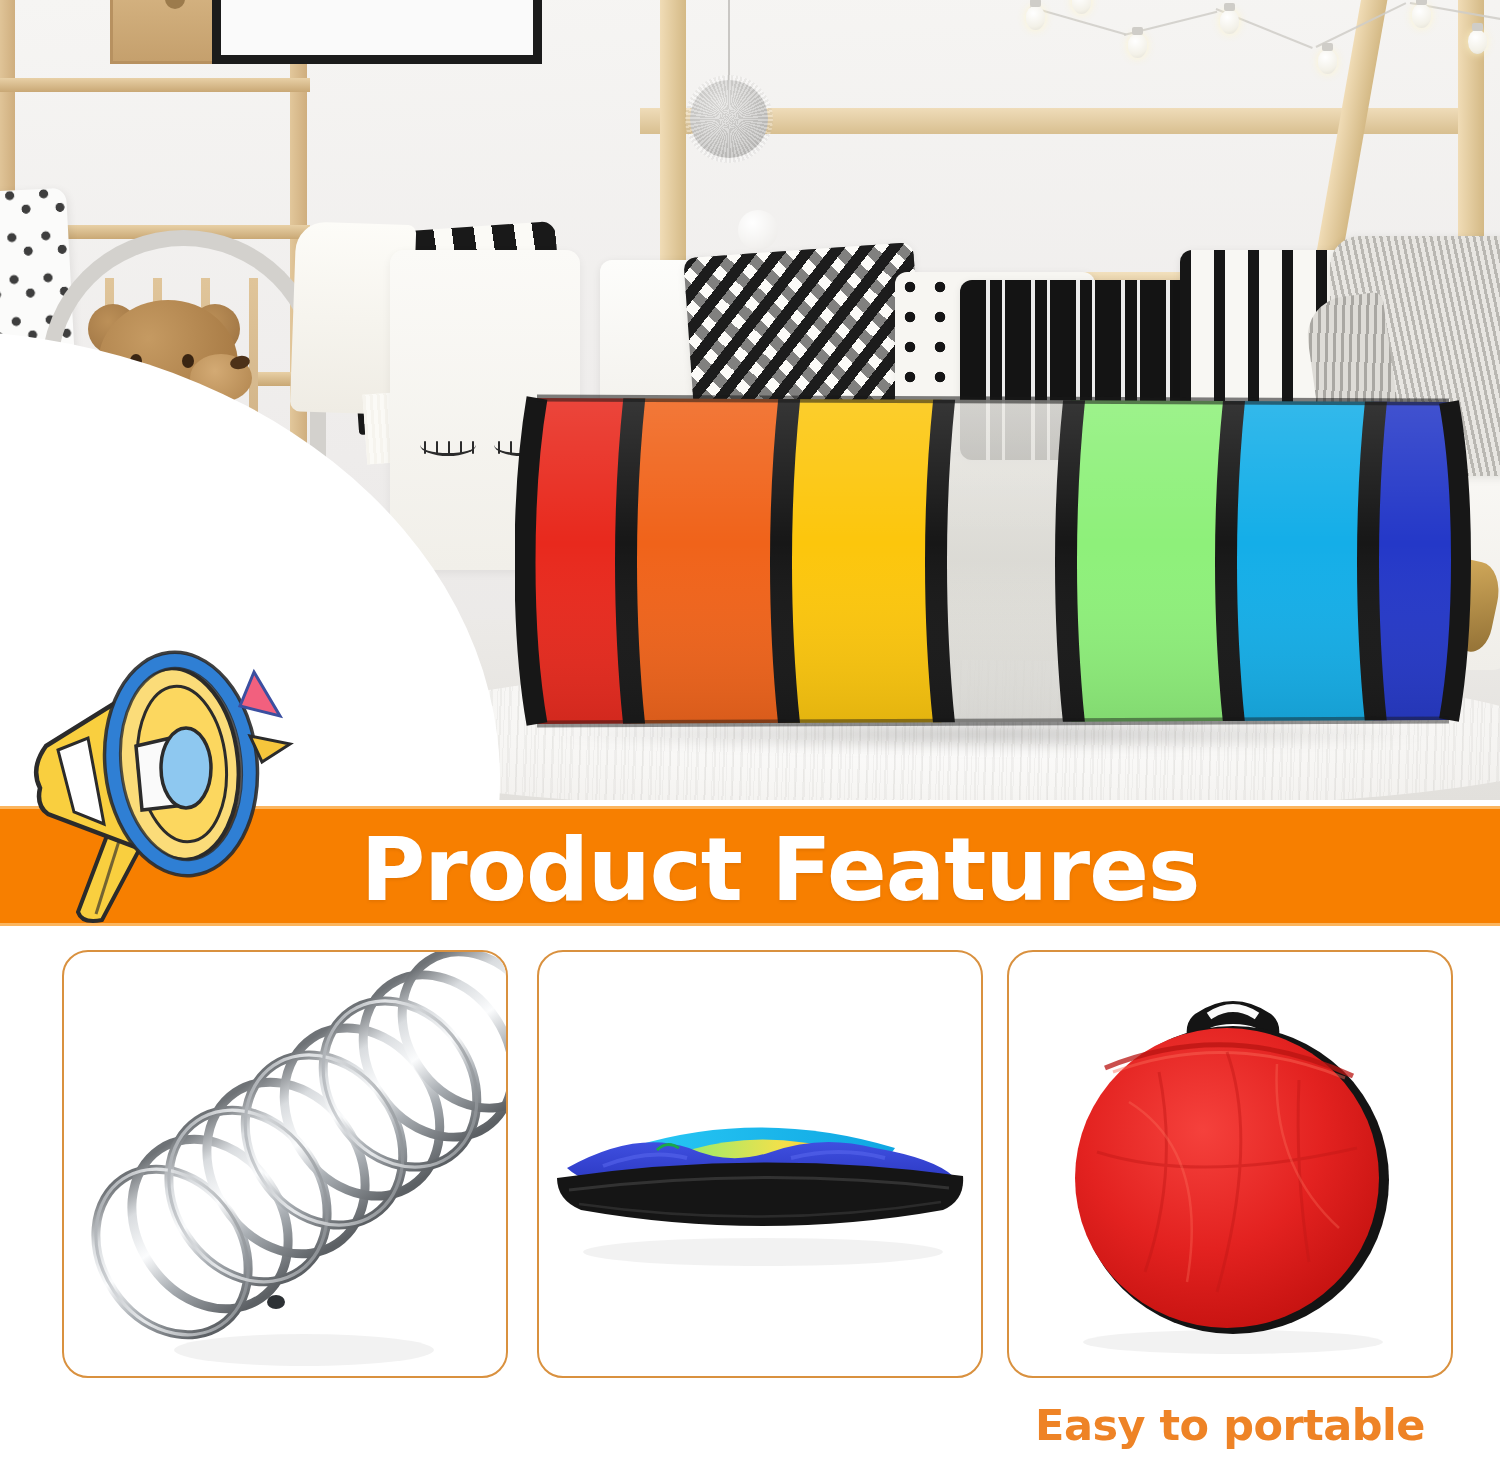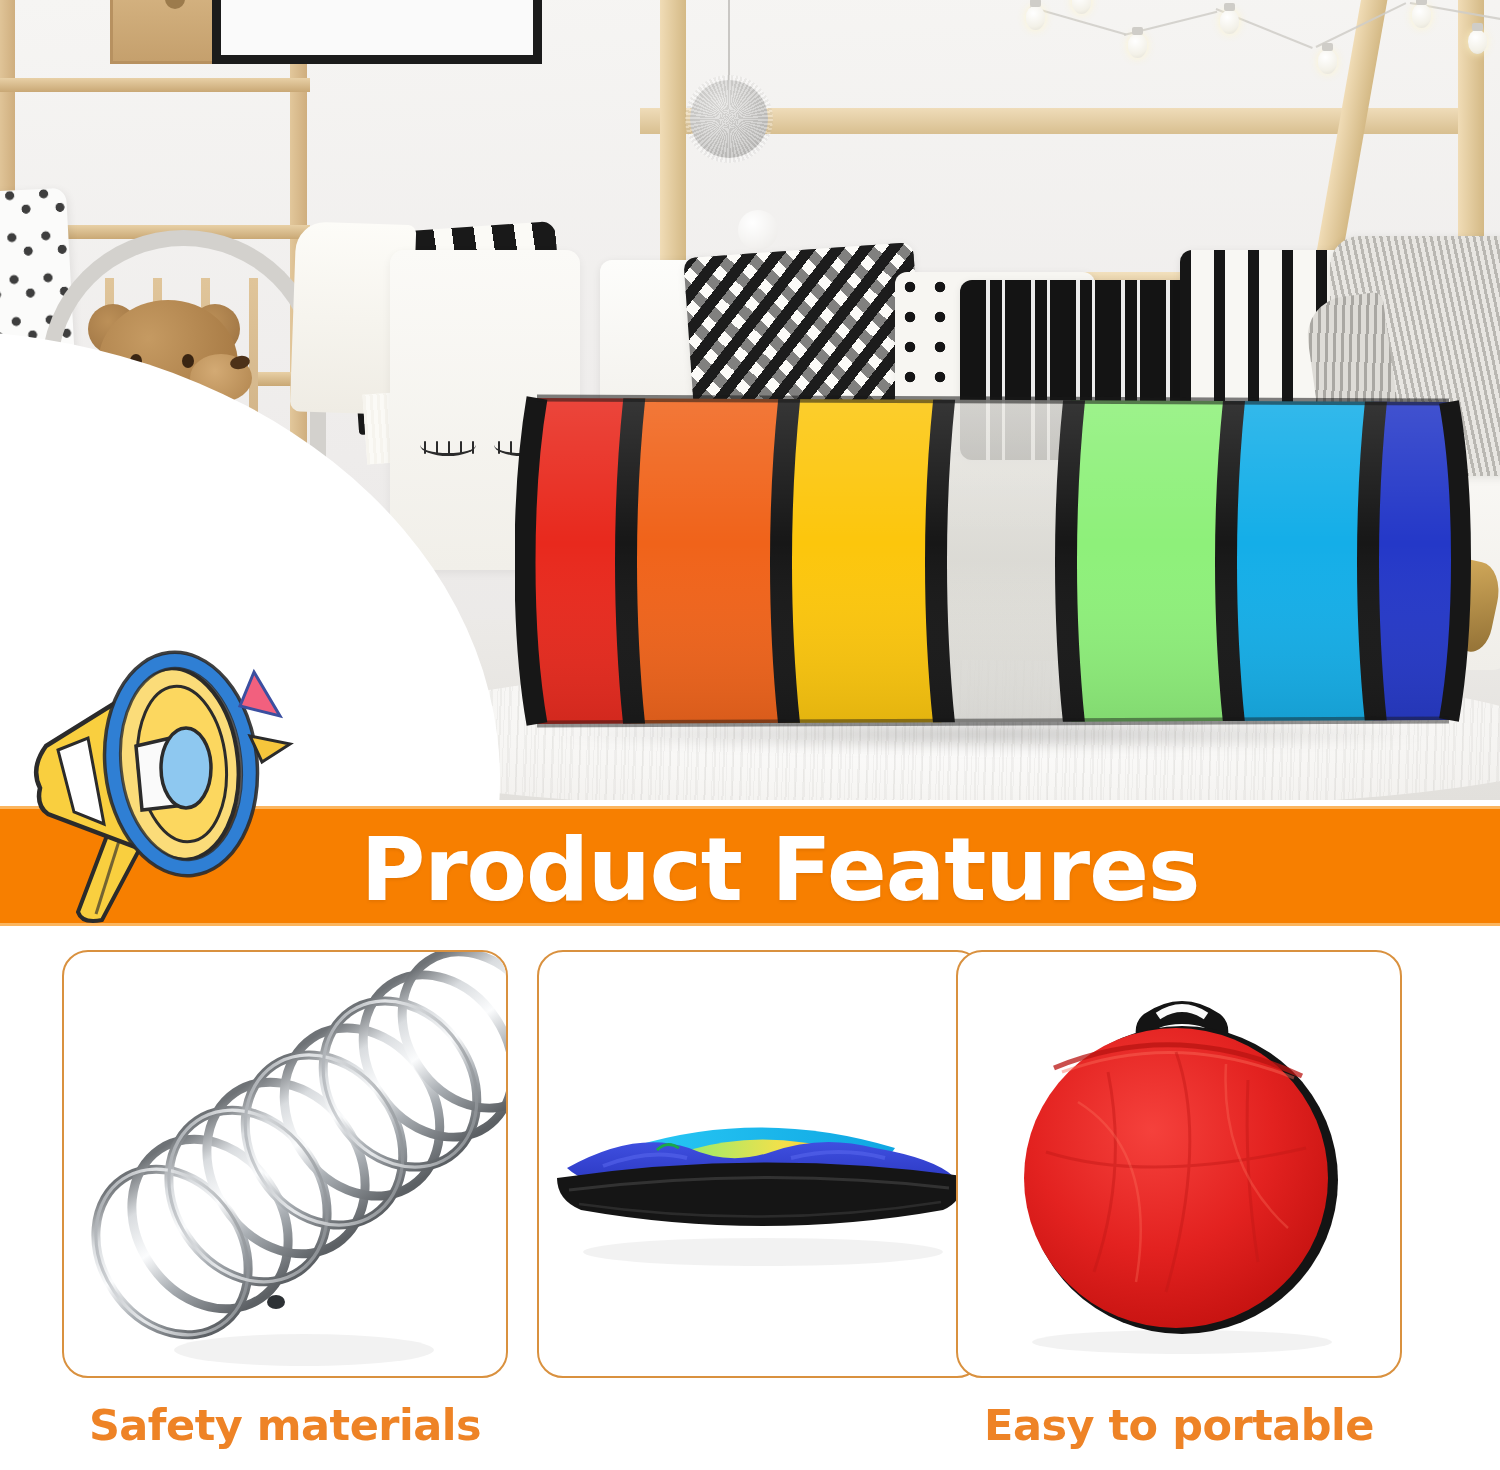--- a/index.html
+++ b/index.html
@@ -189,21 +189,21 @@
     background:#f77f00; border-top:3px solid #fbb55e; border-bottom:3px solid #fbb55e; }
   .banner-title { position:absolute; left:0; top:0; width:1500px; height:120px;
     display:flex; align-items:center; justify-content:center;
     color:#ffffff; font-size:88px; font-weight:700; letter-spacing:-1px;
     font-family:"DejaVu Sans", sans-serif;
     text-shadow:0 2px 3px rgba(150,70,0,.18); padding-left:60px; }
 
   
   .features { position:absolute; left:0; top:950px; width:1500px; height:520px; }
   .card-wrap { position:absolute; top:0; width:446px; }
-  .card-wrap.c1 { left:62px; } .card-wrap.c2 { left:537px; } .card-wrap.c3 { left:956px; }
+  .card-wrap.c1 { left:62px; } .card-wrap.c2 { left:537px; } .card-wrap.c3 { left:1007px; }
   .card { position:relative; width:446px; height:428px; border:2px solid #d9913f;
     border-radius:26px; background:#ffffff; overflow:hidden; }
   .card-caption { margin-top:22px; text-align:center; color:#ee8326;
     font-size:43px; font-weight:600; font-family:"DejaVu Sans", sans-serif; letter-spacing:-.5px; }
 
   
   .coil { position:absolute; left:0; top:0; width:446px; height:428px; }
 
   
   .folded { position:absolute; left:0; top:0; width:446px; height:428px; }
@@ -456,21 +456,20 @@
               <ellipse cx="108" cy="300" rx="70" ry="88" transform="rotate(-34 108 300)"></ellipse>
               <ellipse cx="184" cy="244" rx="73" ry="91" transform="rotate(-34 184 244)"></ellipse>
               <ellipse cx="260" cy="188" rx="73" ry="90" transform="rotate(-34 260 188)"></ellipse>
               <ellipse cx="336" cy="132" rx="71" ry="88" transform="rotate(-34 336 132)"></ellipse>
             </g>
             <ellipse cx="212" cy="350" rx="9" ry="7" fill="#2d3135"></ellipse>
             <ellipse cx="240" cy="398" rx="130" ry="16" fill="#000" opacity=".05"></ellipse>
           </svg>
         </div>
       </div>
-      <div class="card-caption">Safety materials</div>
     </div>
 
     <div class="card-wrap c2">
       <div class="card">
         <div class="folded">
           <svg width="446" height="428" viewBox="0 0 446 428">
             <defs>
               <linearGradient id="bl" x1="0" y1="0" x2="0" y2="1">
                 <stop offset="0%" stop-color="#3f4fe0"></stop>
                   <stop offset="100%" stop-color="#1f2bb0"></stop>

